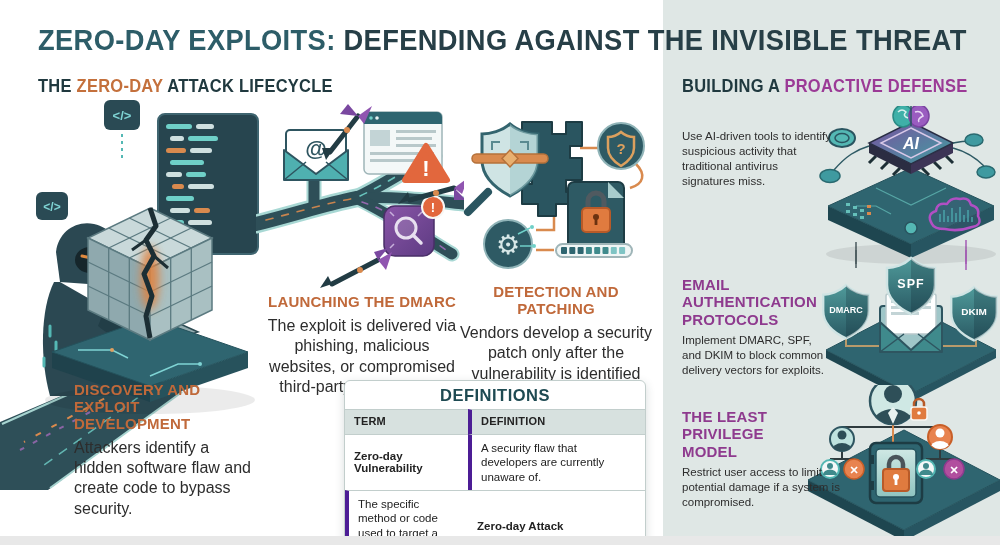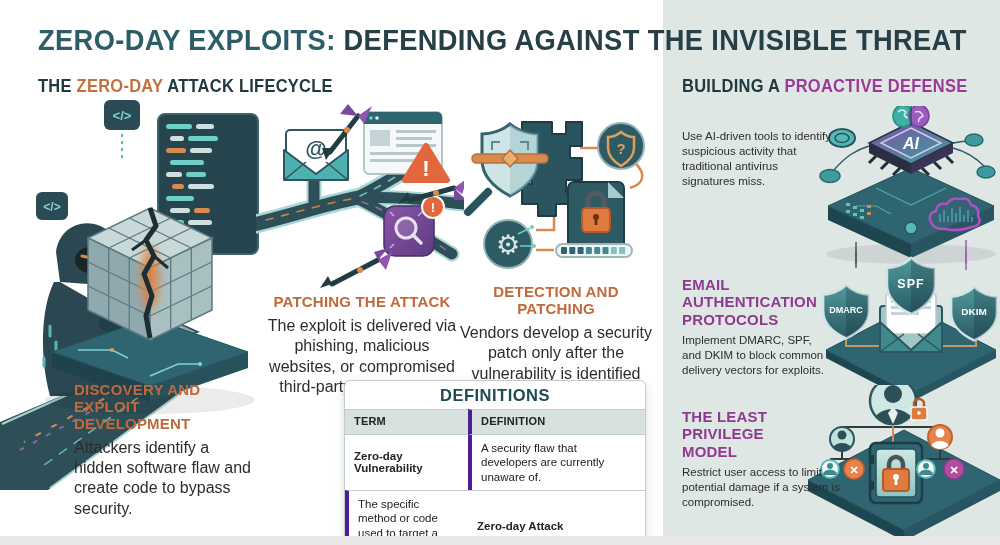--- a/index.html
+++ b/index.html
@@ -497,21 +497,21 @@
       <text x="146" y="88.5" text-anchor="middle" font-size="11" font-weight="bold" fill="#fff">✕</text>
     </g>
   </svg>
 
   <div class="abs" style="left:74px;top:382px;width:210px;">
     <div class="step-title" style="width:185px;">DISCOVERY AND EXPLOIT DEVELOPMENT</div>
     <div class="step-body" style="width:178px;">Attackers identify a hidden software flaw and create code to bypass security.</div>
   </div>
 
   <div class="abs center" style="left:262px;top:294px;width:200px;">
-    <div class="step-title">PATCHING THE ATTACK</div>
+    <div class="step-title">LAUNCHING THE DMARC</div>
     <div class="step-body">The exploit is delivered via phishing, malicious websites, or compromised third-party applications.</div>
   </div>
 
   <div class="abs center" style="left:458px;top:284px;width:196px;">
     <div class="step-title" style="width:140px;margin:0 auto;">DETECTION AND PATCHING</div>
     <div class="step-body">Vendors develop a security patch only after the vulnerability is identified and disclosed.</div>
   </div>
 
   <div class="def-card">
     <div class="def-card-title">DEFINITIONS</div>

